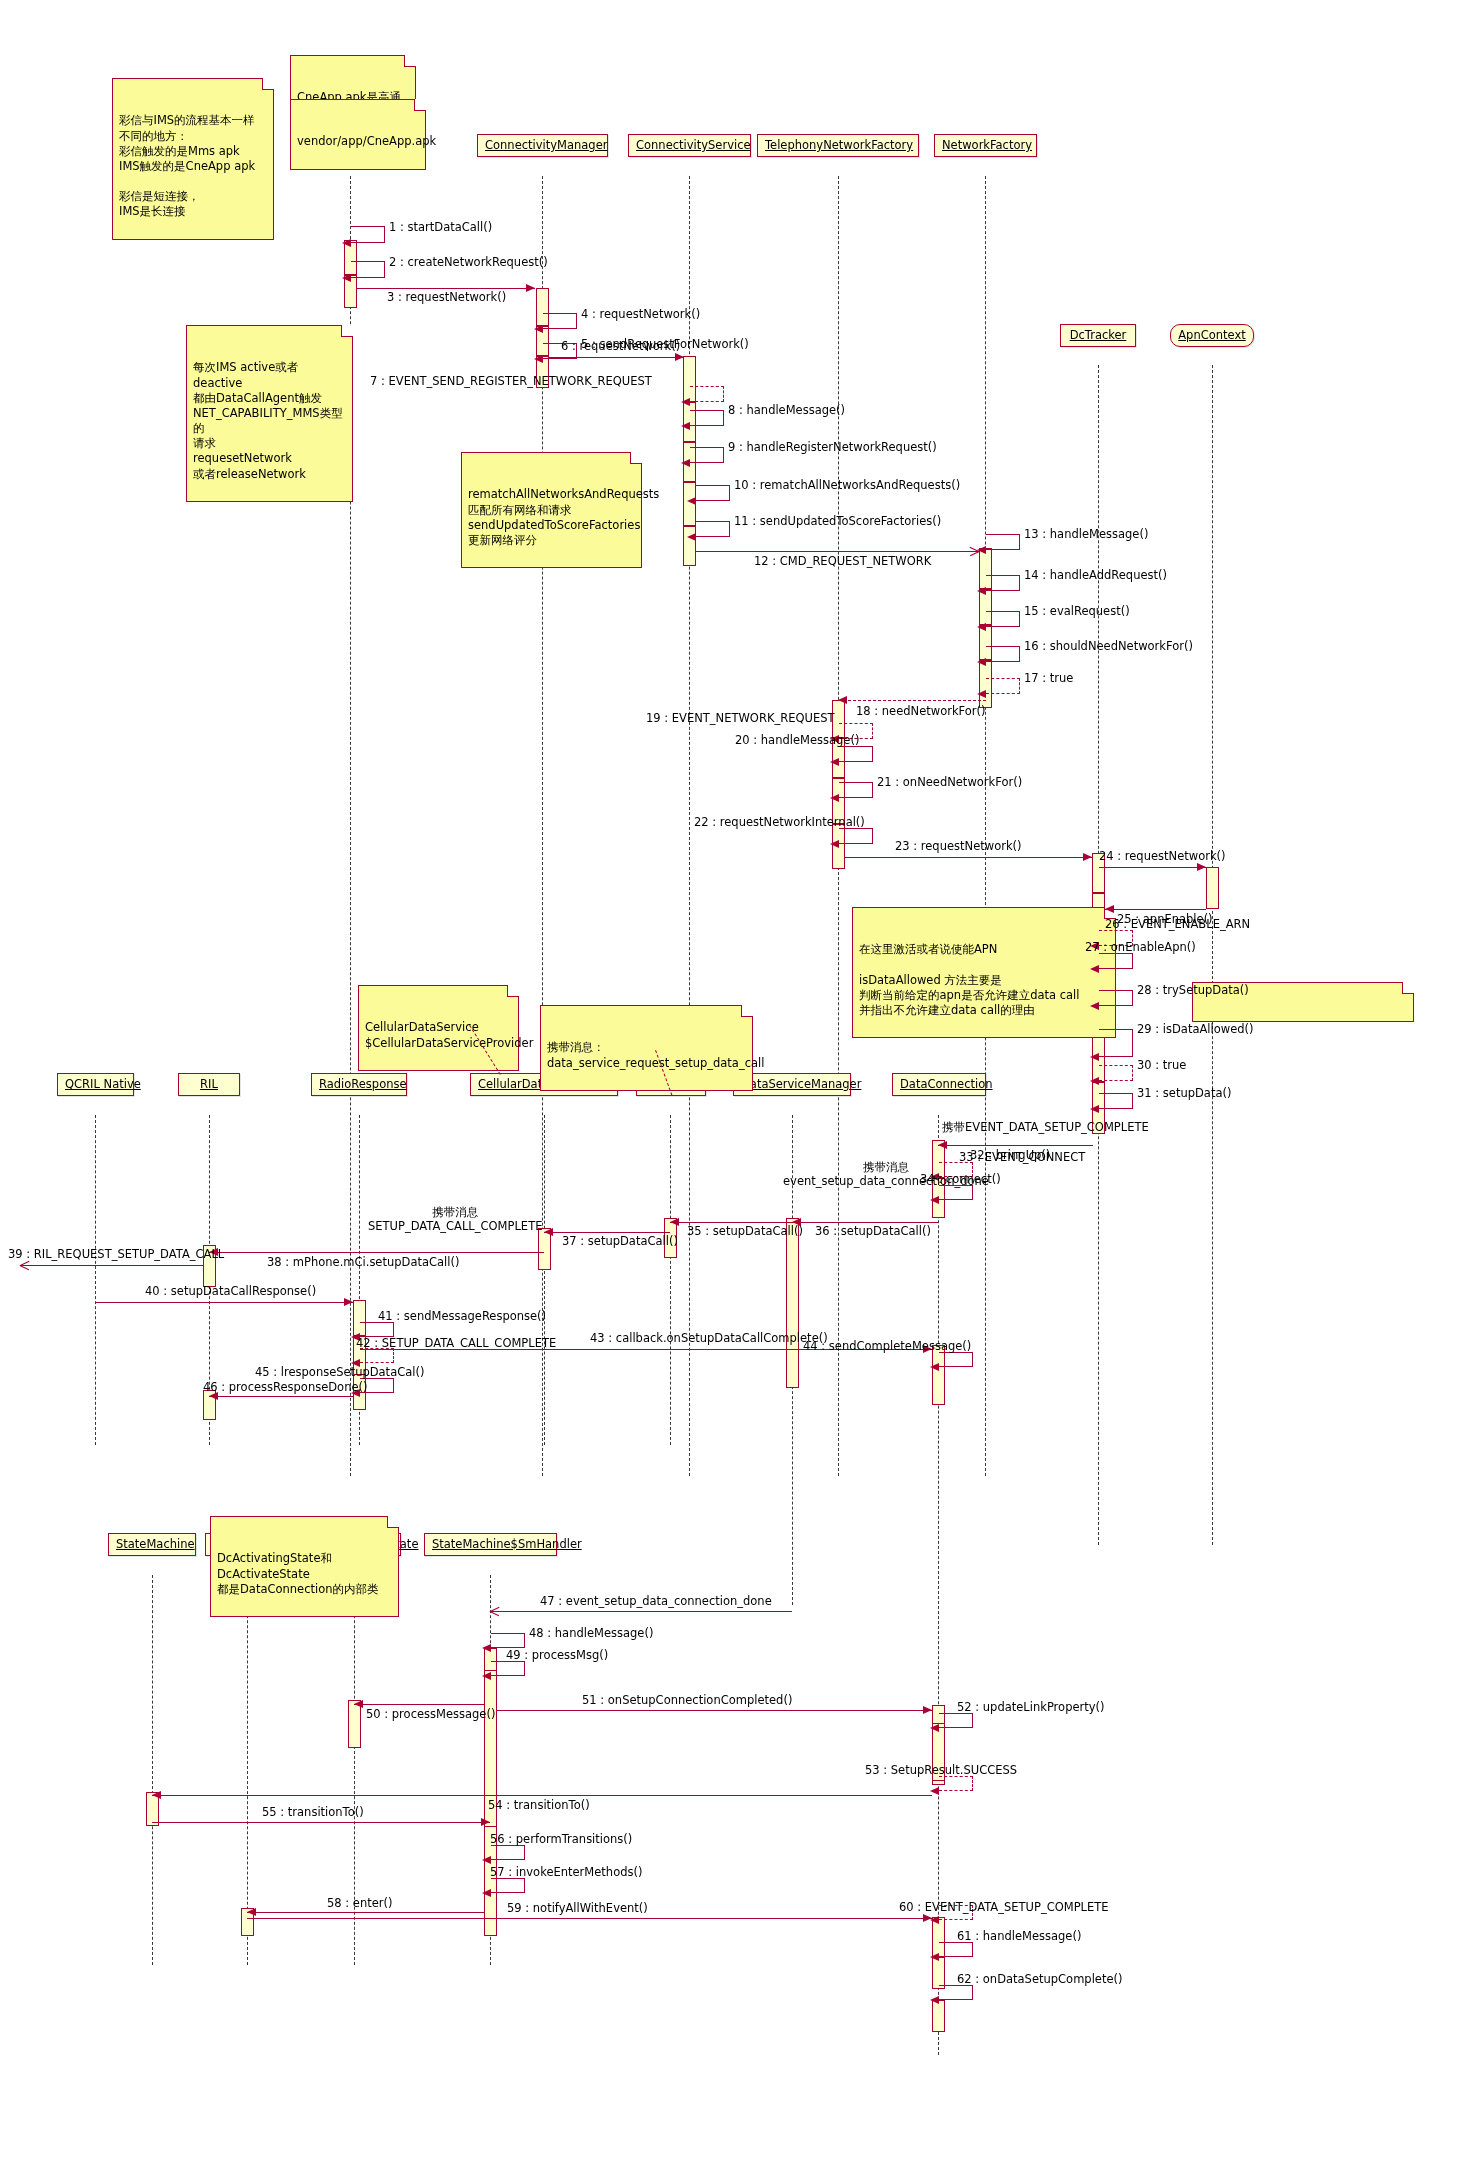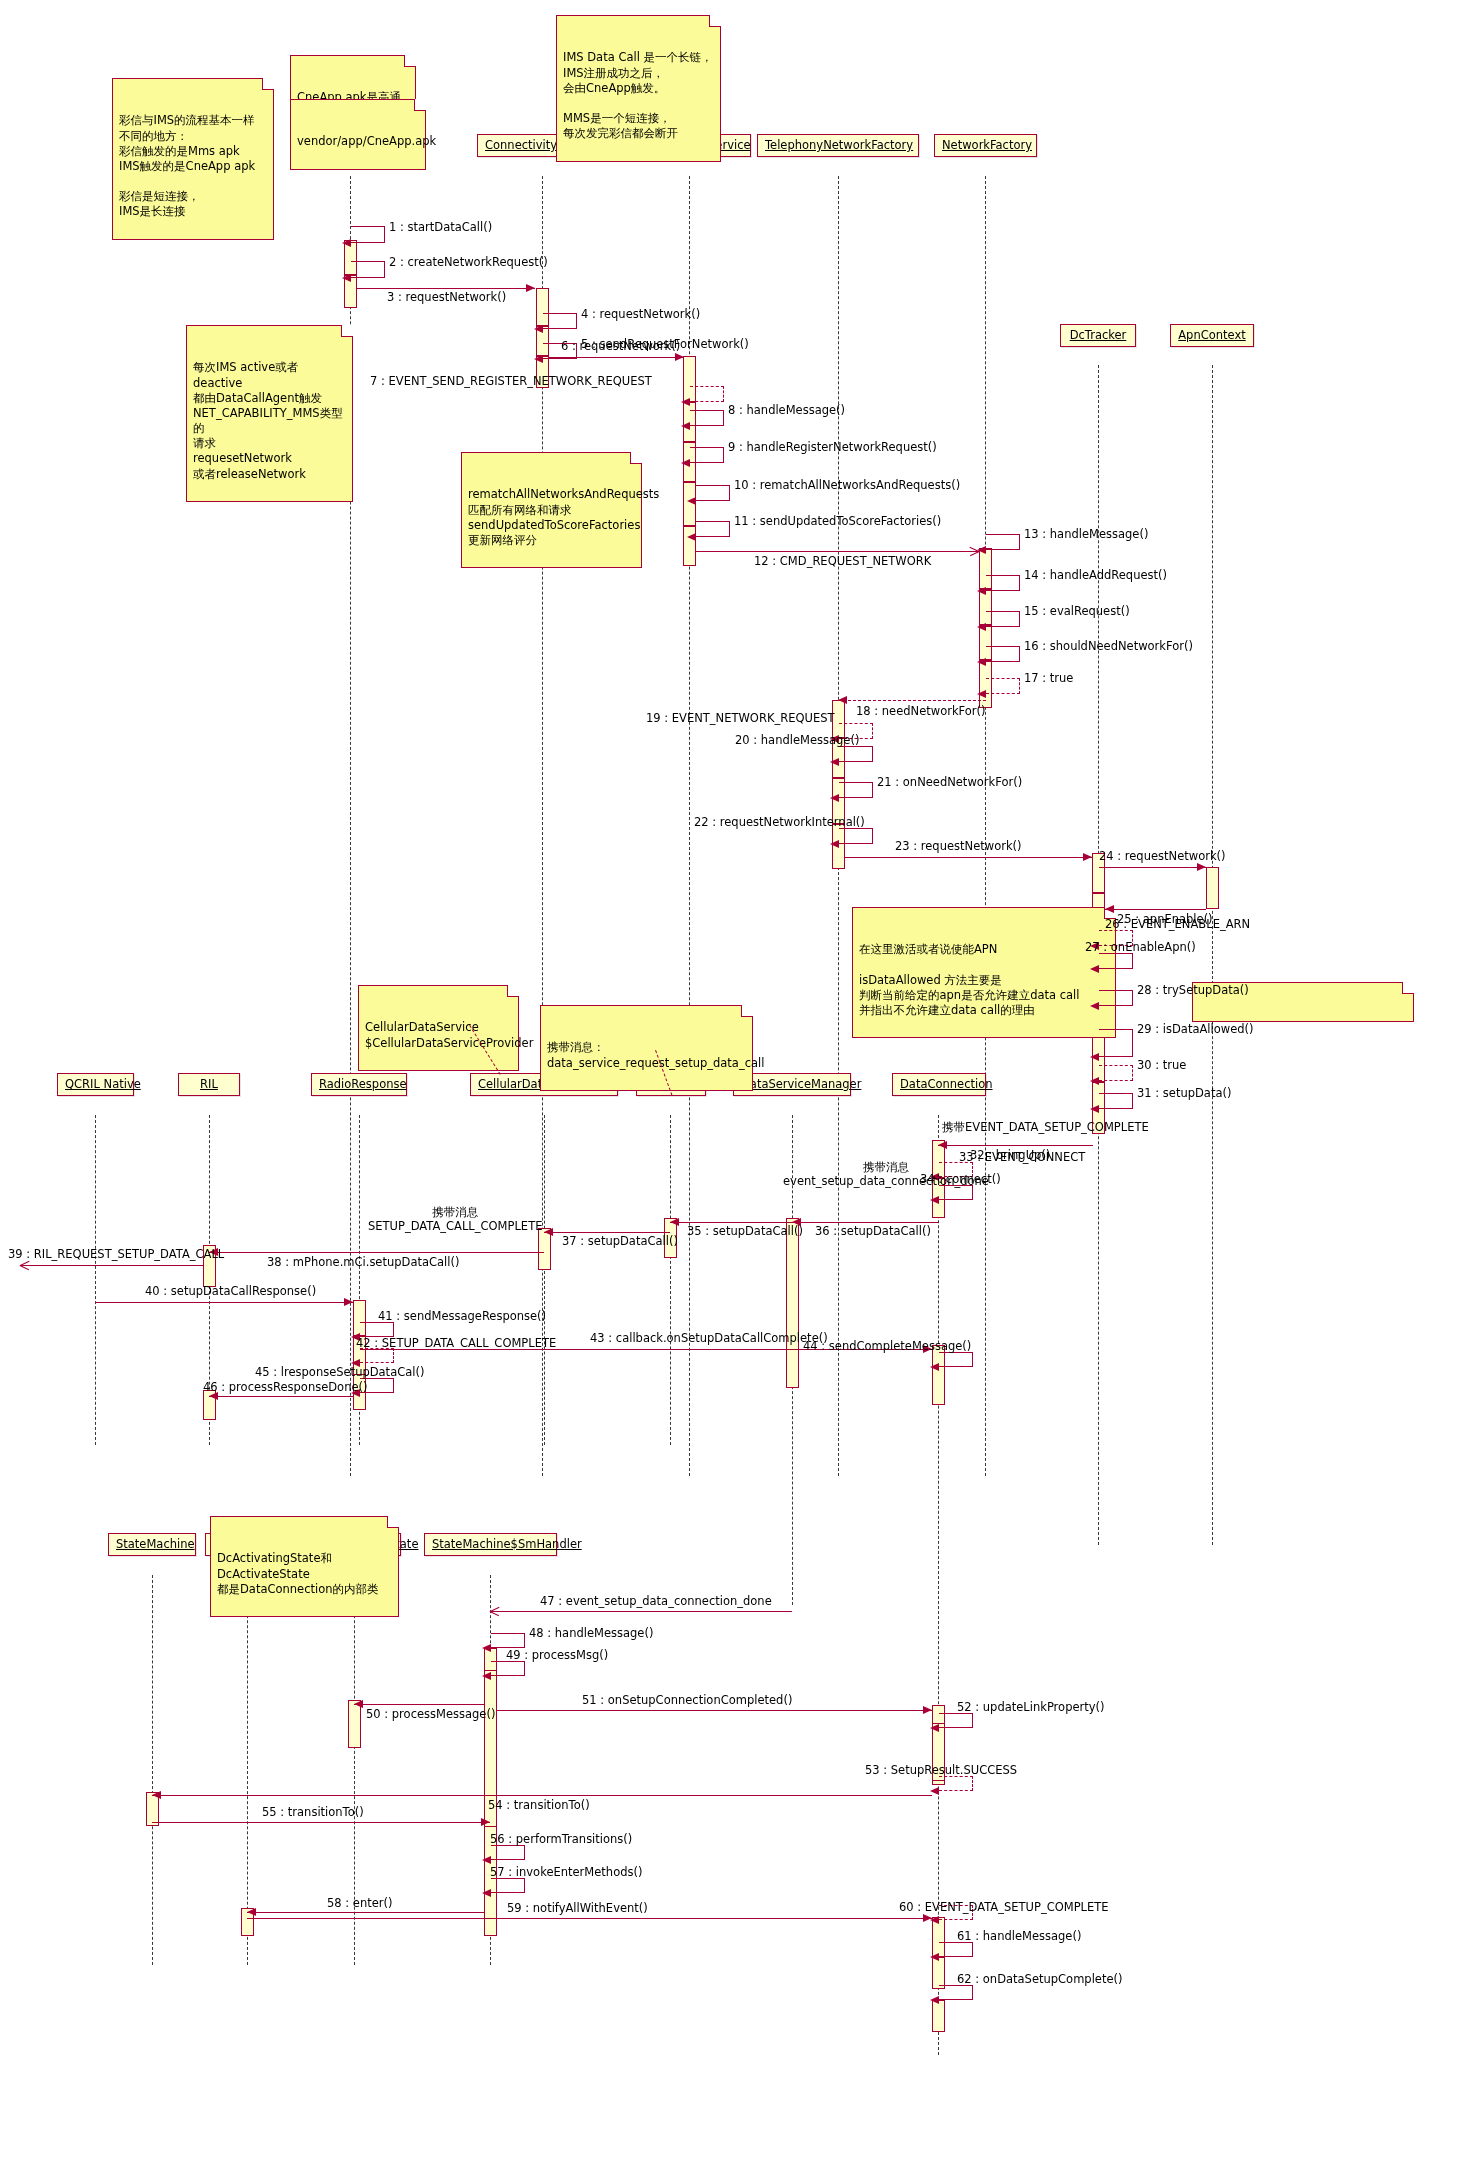--- a/index.html
+++ b/index.html
@@ -157,21 +157,21 @@
   </div>
   <div class="actor" style="left:757px;top:134px;width:162px;">
     <span>TelephonyNetworkFactory</span>
   </div>
   <div class="actor" style="left:934px;top:134px;width:103px;">
     <span>NetworkFactory</span>
   </div>
   <div class="actor" style="left:1060px;top:324px;width:76px;">
     <span>DcTracker</span>
   </div>
-  <div class="actor" style="left:1170px;top:324px;width:84px;">
+  <div class="actor" style="left:1170px;top:324px;width:84px;border-radius:10px;">
     <span>ApnContext</span>
   </div>
 
   <div class="actor" style="left:57px;top:1073px;width:77px;">
     <span>QCRIL Native</span>
   </div>
   <div class="actor" style="left:178px;top:1073px;width:62px;">
     <span>RIL</span>
   </div>
   <div class="actor" style="left:311px;top:1073px;width:96px;">
@@ -286,29 +286,20 @@
     <div class="fold"></div>
     <div>CneApp.apk是高通apk
 无源码</div>
   </div>
 
   <div class="note" style="left:290px;top:99px;width:136px;">
     <div class="fold"></div>
     <div>vendor/app/CneApp.apk</div>
   </div>
 
-  <div class="note" style="left:556px;top:15px;width:165px;">
-    <div class="fold"></div>
-    <div>IMS Data Call 是一个长链，
-IMS注册成功之后，
-会由CneApp触发。
-
-MMS是一个短连接，
-每次发完彩信都会断开</div>
-  </div>
 
   <div class="note" style="left:186px;top:325px;width:167px;">
     <div class="fold"></div>
     <div>每次IMS active或者deactive
 都由DataCallAgent触发
 NET_CAPABILITY_MMS类型的
 请求
 requesetNetwork
 或者releaseNetwork</div>
   </div>

